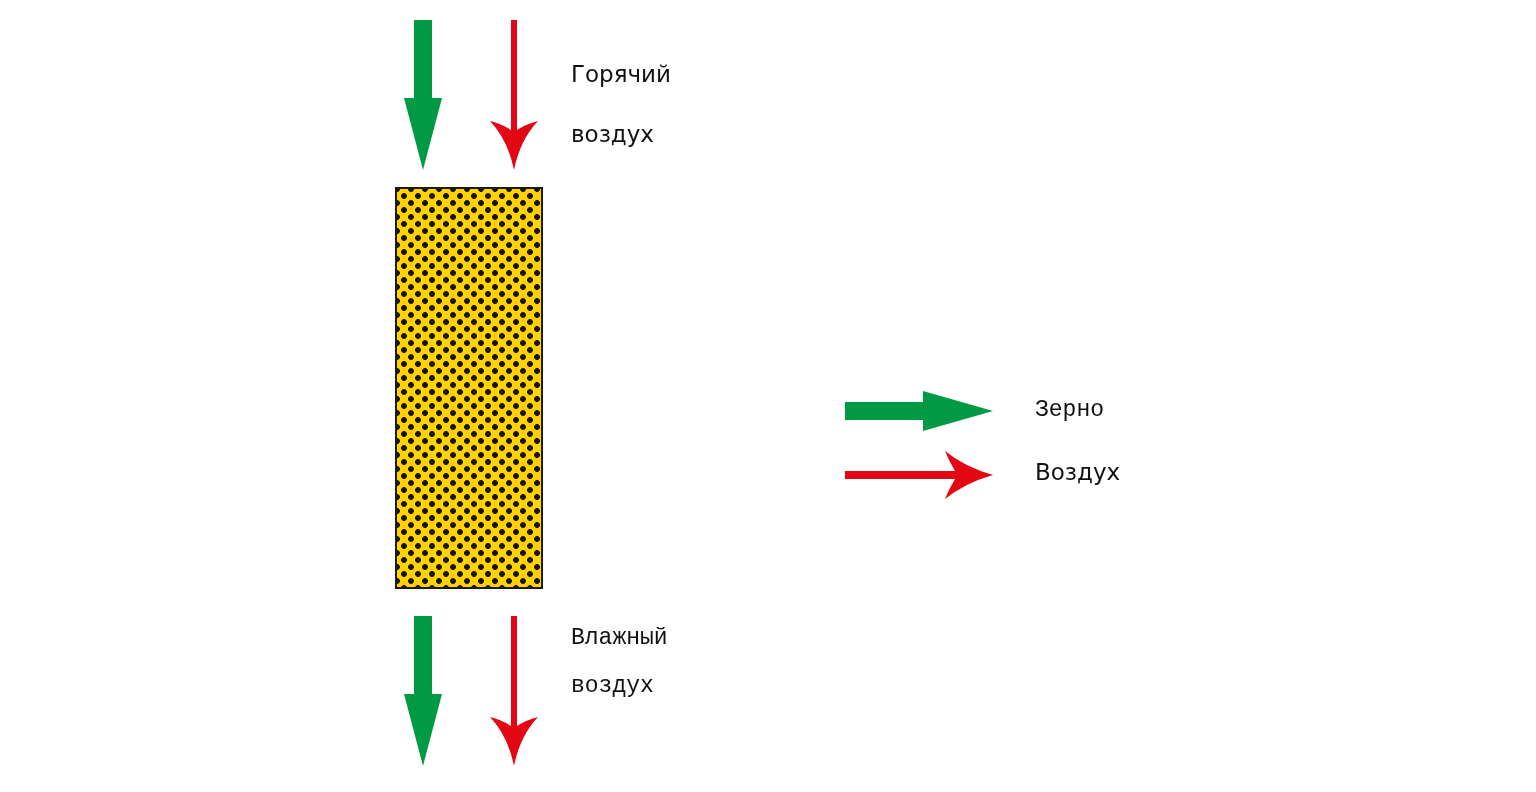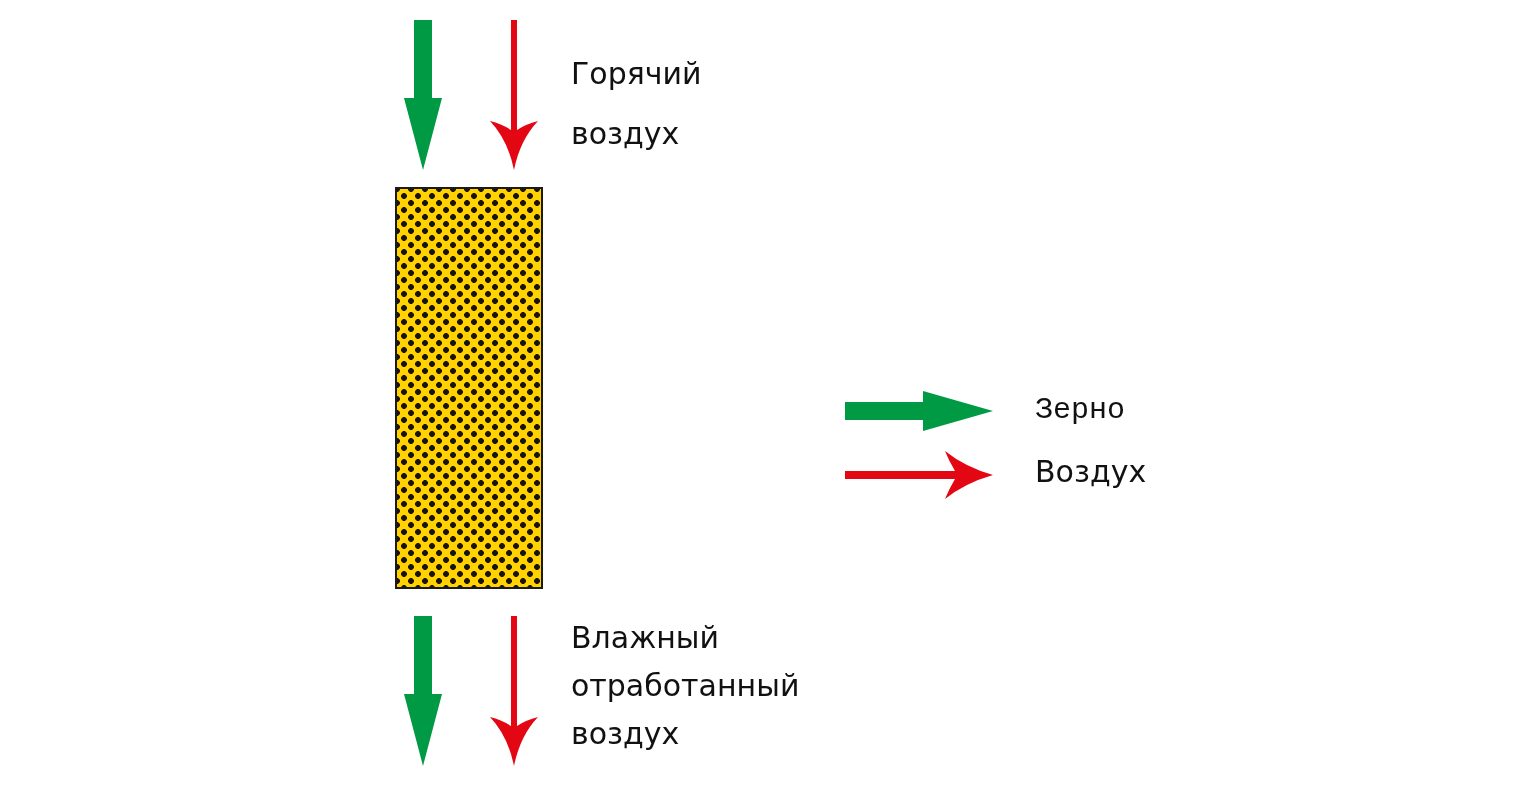--- a/index.html
+++ b/index.html
@@ -1,19 +1,19 @@
 <!DOCTYPE html>
 <html><head>
 <meta charset="utf-8">
 <style>
   html, body { margin: 0; padding: 0; background: #ffffff; }
   body { width: 1536px; height: 792px; position: relative; overflow: hidden;
          font-family: "DejaVu Sans", "Liberation Sans", sans-serif; color: #111; }
   .abs { position: absolute; }
-  .label { font-size: 30px; line-height: 48px; white-space: nowrap; }
+  .label { font-size: 23px; line-height: 48px; white-space: nowrap; }
   .column {
     left: 395px; top: 187px; width: 148px; height: 402px;
     border: 2px solid #1a1a1a; box-sizing: border-box;
     background-color: #ffd200;
     background-image:
       radial-gradient(circle, #1a1410 2.6px, transparent 3.2px),
       radial-gradient(circle, #1a1410 2.6px, transparent 3.2px);
     background-size: 14px 14px, 14px 14px;
     background-position: 0 0, 7px 7px;
   }
@@ -36,23 +36,22 @@
 
 <div class="abs column"></div>
 
 <svg style="left:400px; top:616px;" width="44" height="152" viewBox="0 0 44 152">
   <polygon points="14,0 32,0 32,78 42,78 23,150 4,78 14,78" fill="#009a44"></polygon>
 </svg>
 <svg style="left:488px; top:616px;" width="52" height="152" viewBox="0 0 52 152">
   <path d="M23,0 L29,0 L29,110 Q38,104 50,101 Q32,120 26,150 Q20,120 2,101 Q14,104 23,110 Z" fill="#e30613"></path>
 </svg>
 
-<div class="abs label" style="left:571px; top:614px;">
+<div class="abs label" style="left:571px; top:614px;font-family:Liberation Mono, monospace;">
   <div>Влажный</div>
-  <div>отработанный</div>
   <div>воздух</div>
 </div>
 
 <div>
   <svg style="left:845px; top:391px;" width="150" height="40" viewBox="0 0 150 40">
     <polygon points="0,11 78,11 78,0 148,20 78,40 78,29 0,29" fill="#009a44"></polygon>
   </svg>
   <div class="abs label" style="left:1035px; top:386px;font-family:Liberation Mono, monospace;">Зерно</div>
 
   <svg style="left:845px; top:451px;" width="150" height="48" viewBox="0 0 150 48">

